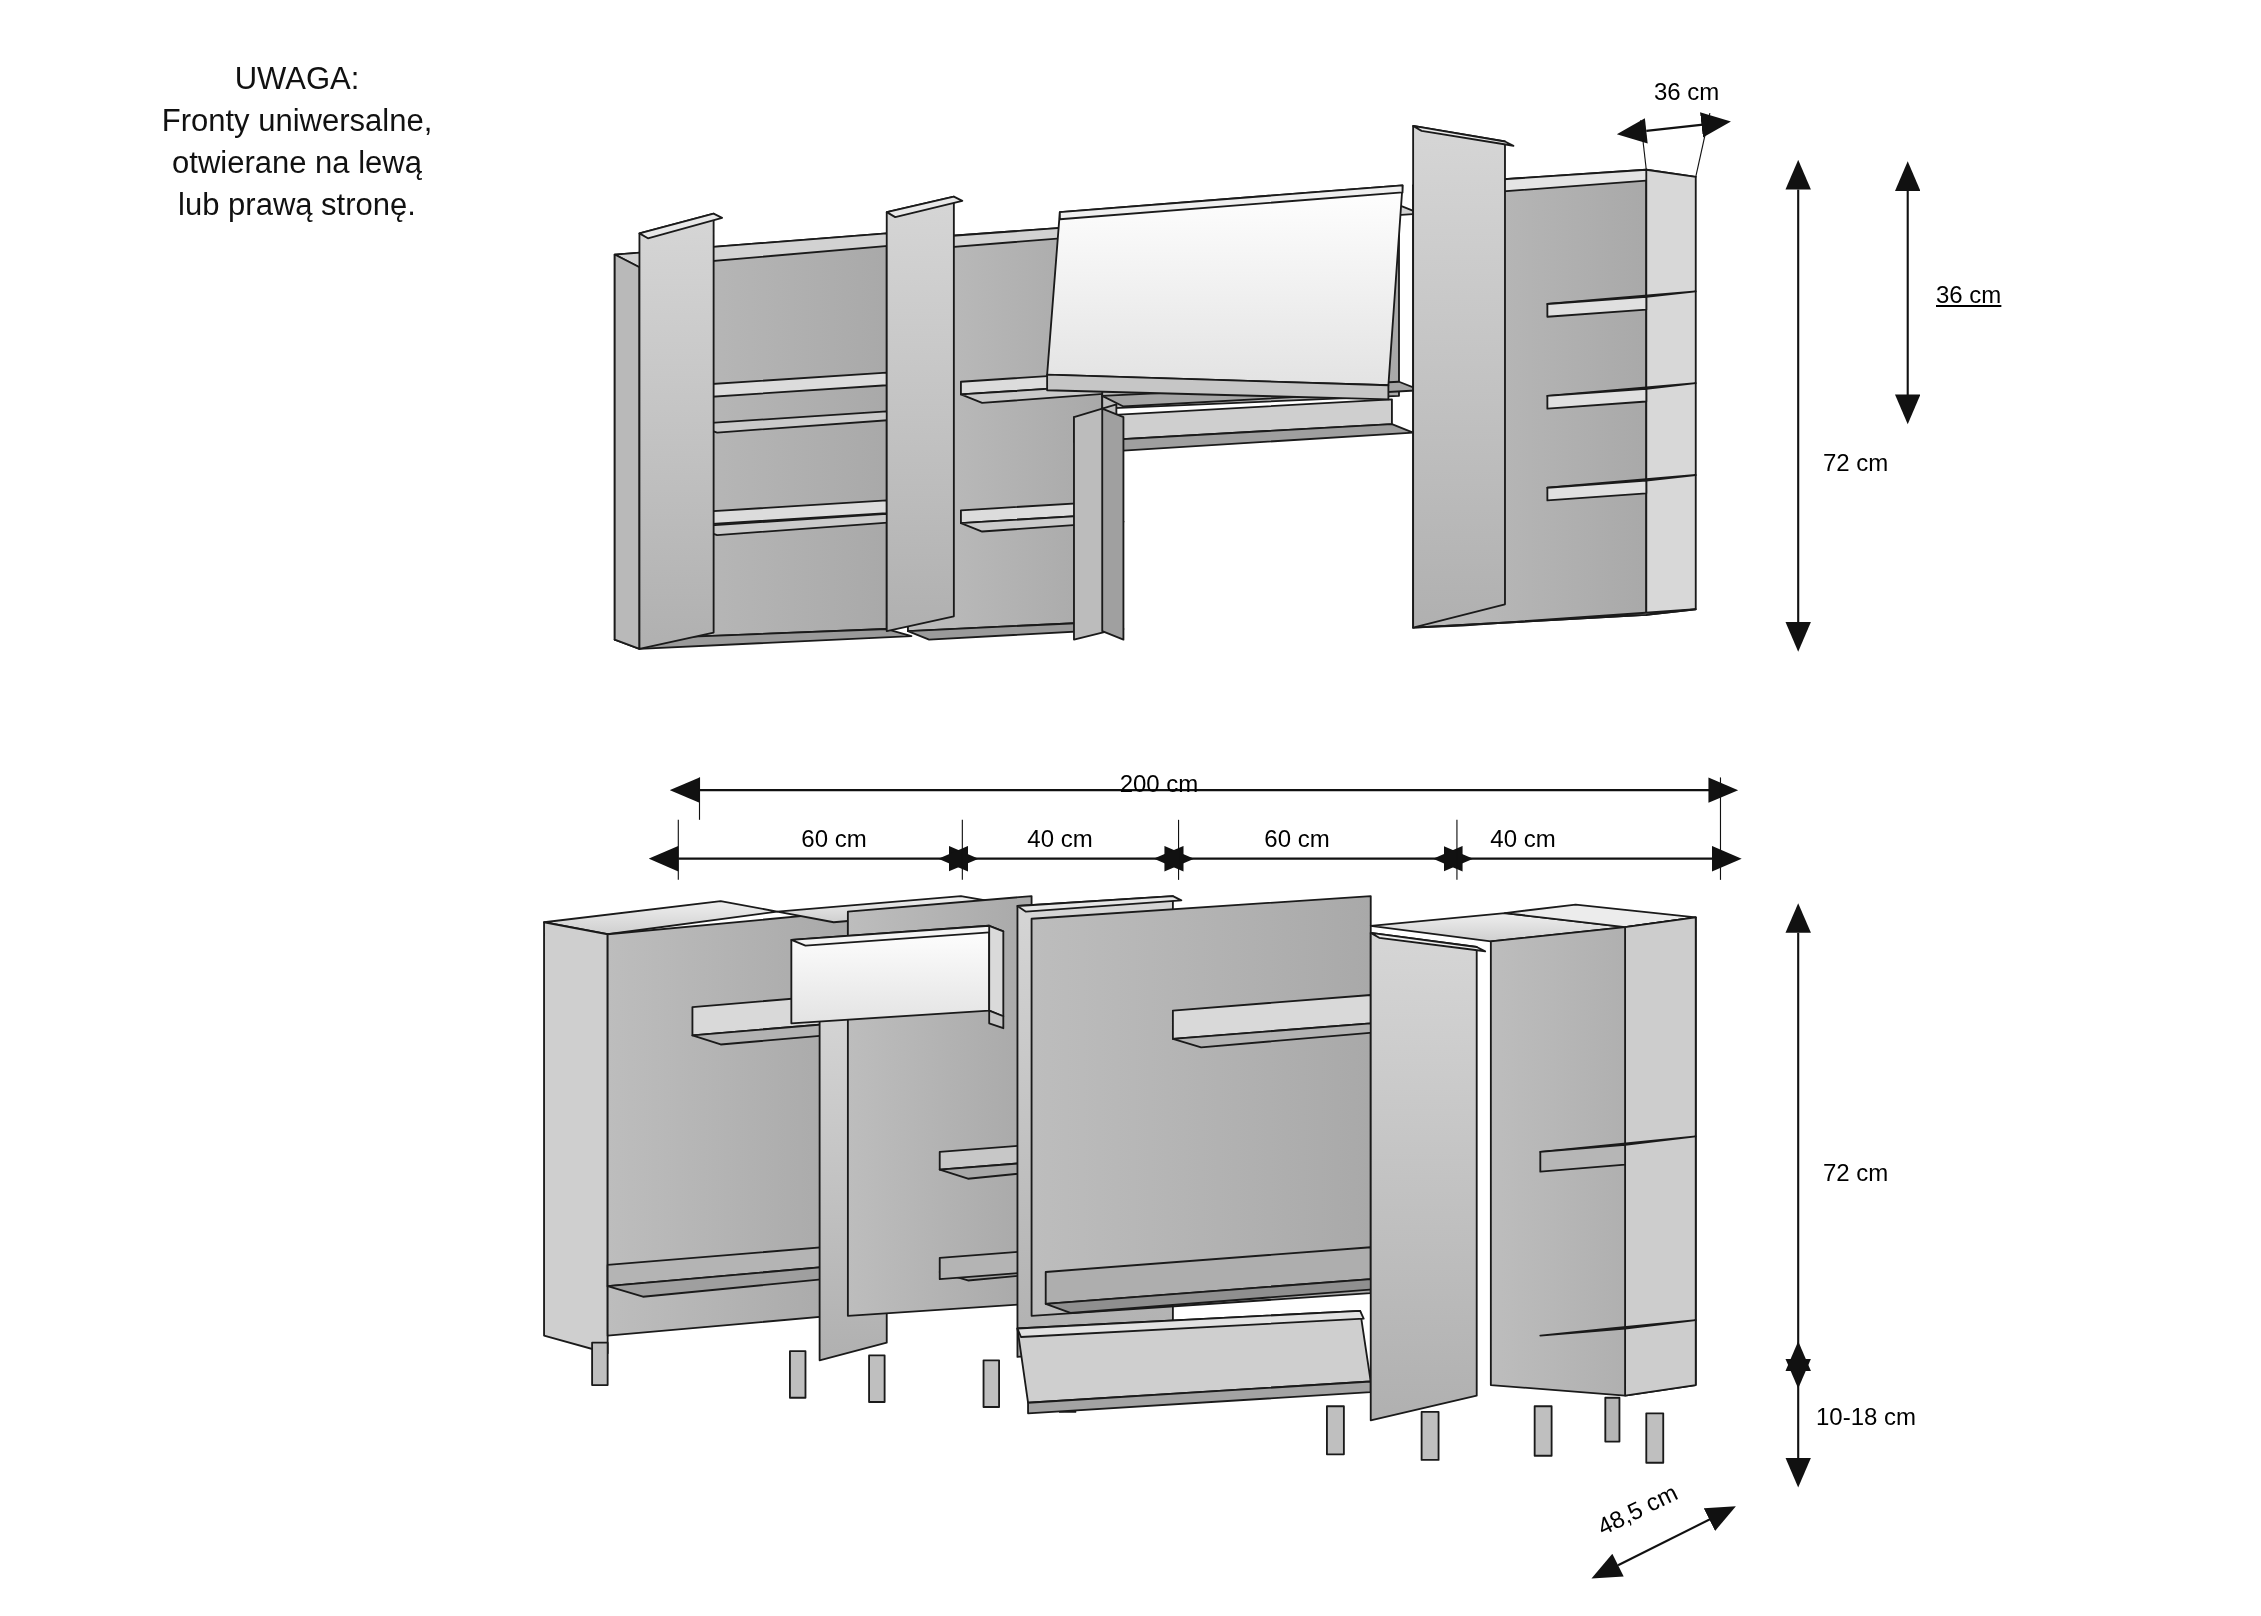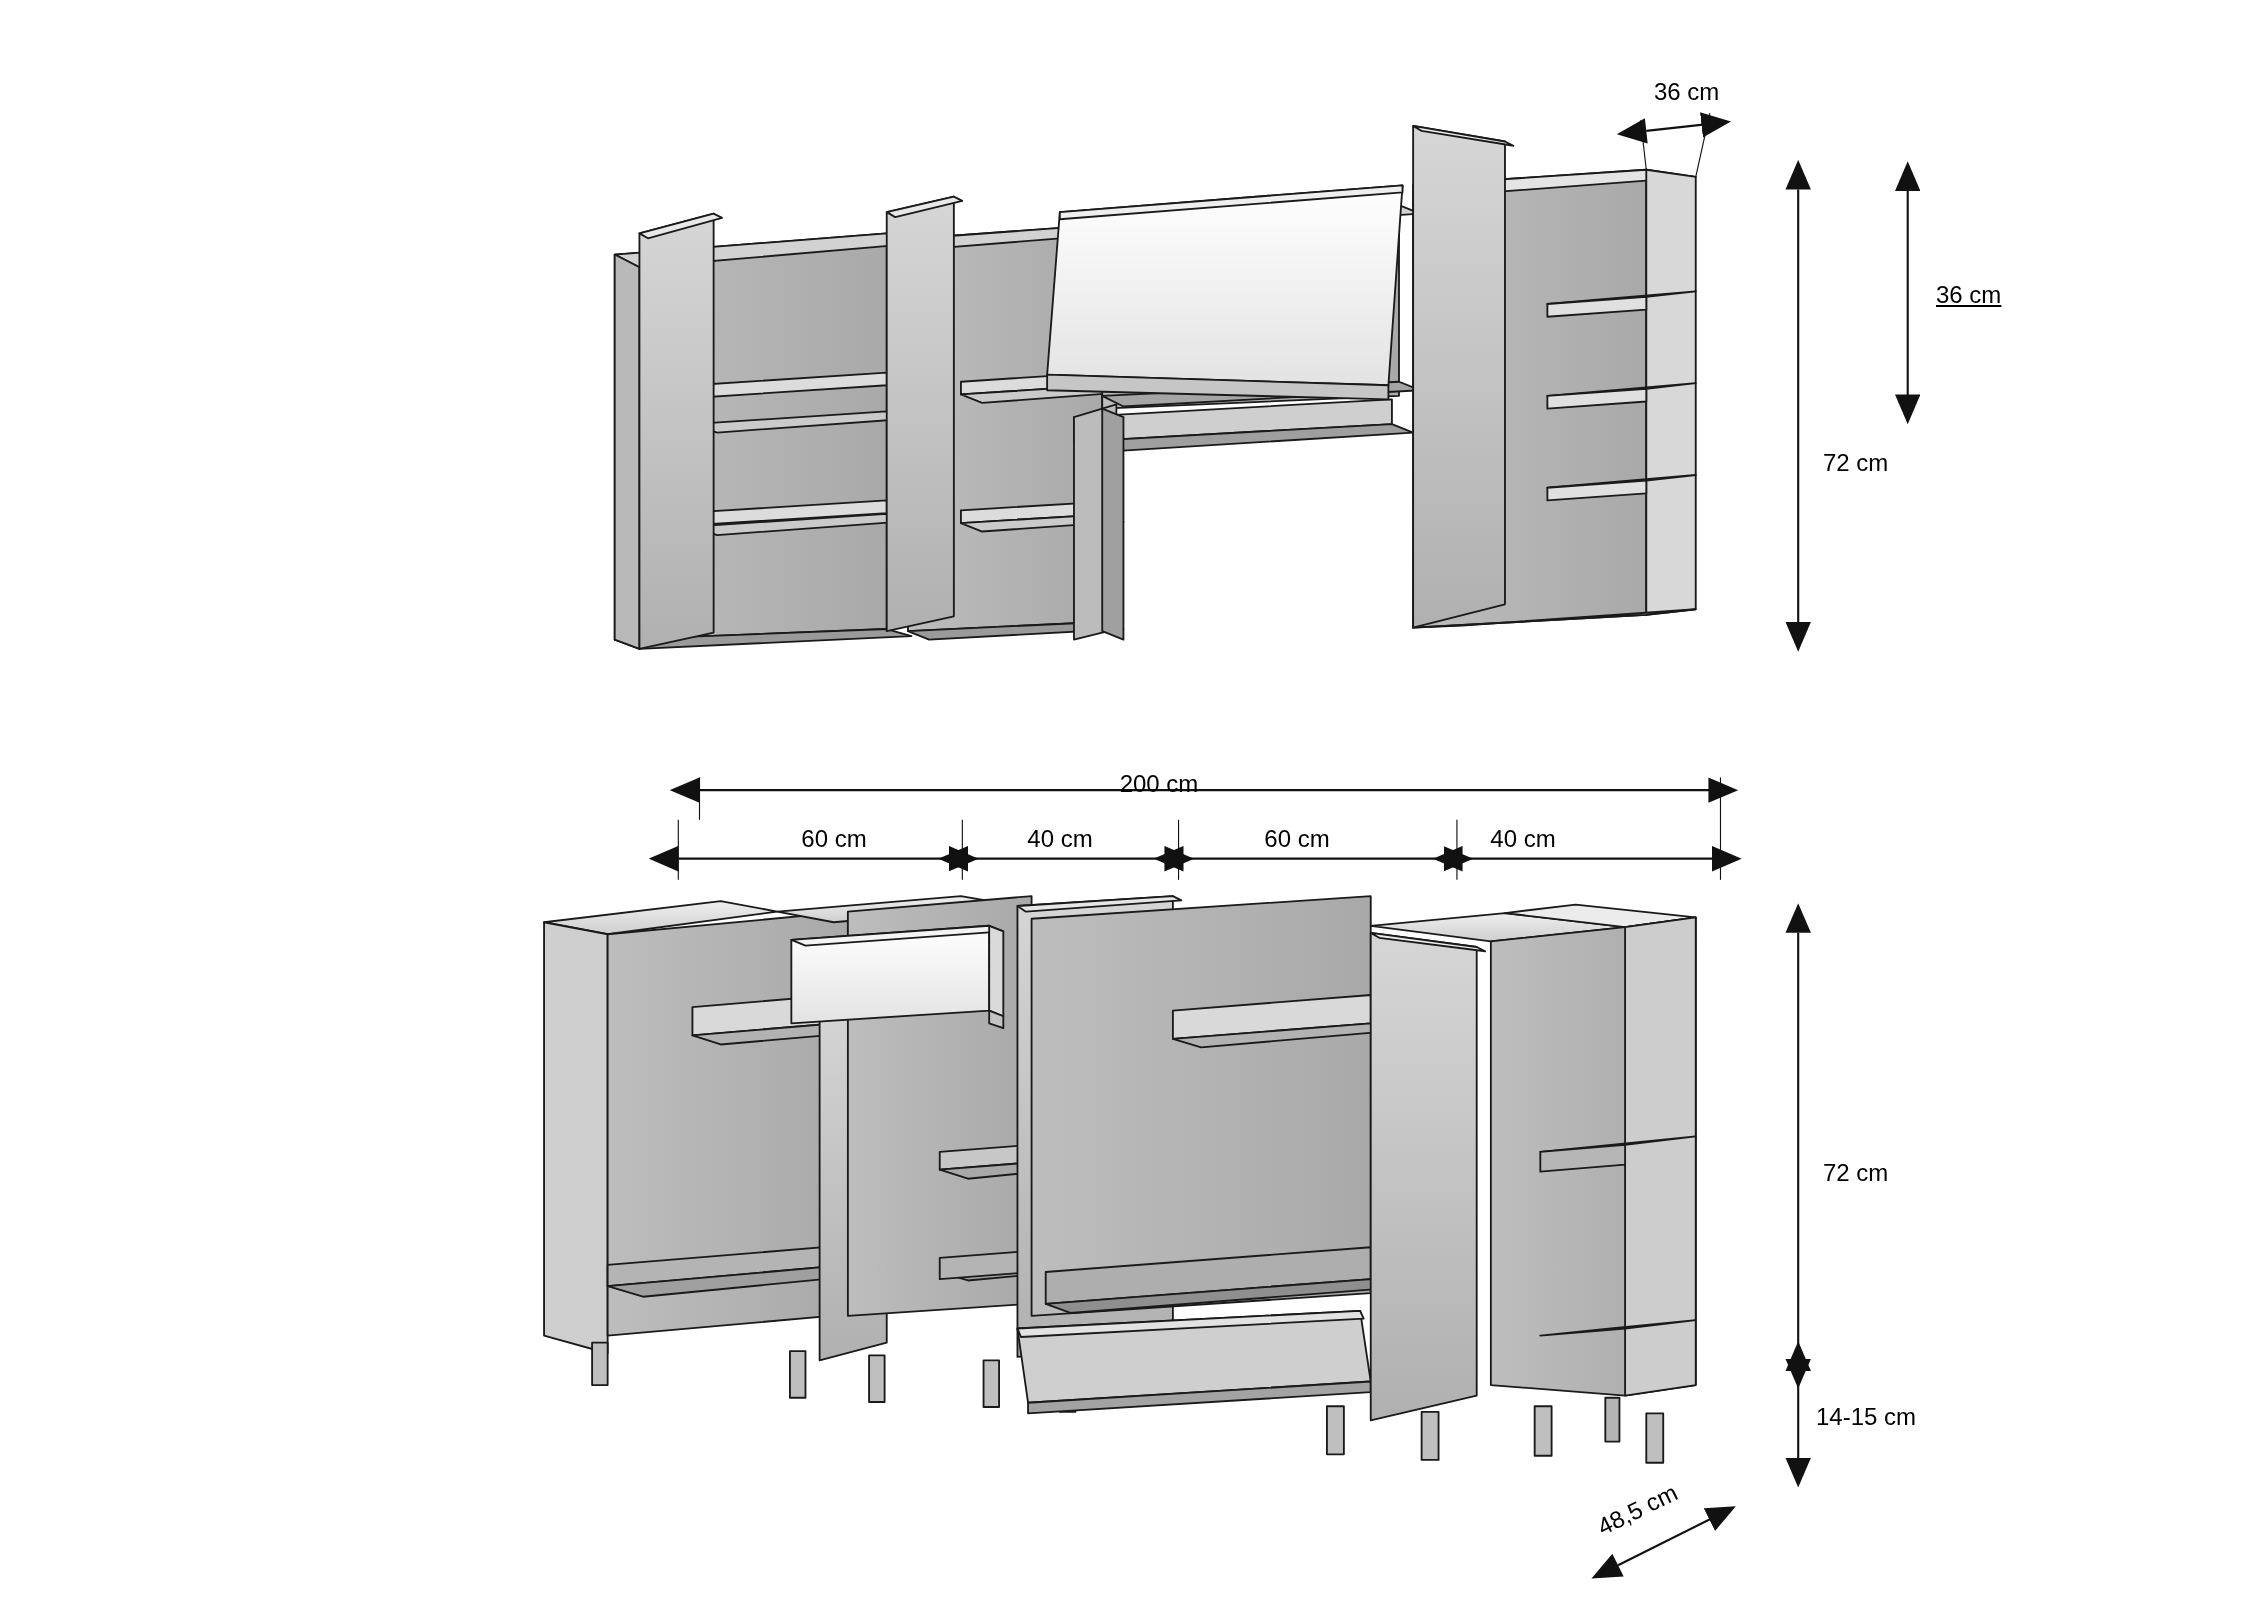--- a/index.html
+++ b/index.html
@@ -55,20 +55,24 @@
   .lbl-32  { left: 1654px; top: 78px; }
   .lbl-72b { left: 1823px; top: 1159px; }
   .lbl-1015{ left: 1816px; top: 1403px; }
   .lbl-485 { left: 1593px; top: 1516px; transform: rotate(-26deg); transform-origin: left top; }
 </style>
 </head>
 <body>
 
 <div id="stage">
 
+  <div class="note">UWAGA:
+Fronty uniwersalne,
+otwierane na lewą
+lub prawą stronę.</div>
 
   <svg class="draw" viewBox="0 0 3200 2288">
     <defs>
       <marker id="arrowStart" markerWidth="18" markerHeight="18" refX="14" refY="6" orient="auto">
         <path d="M14,0 L0,6 L14,12 z" fill="#111"></path>
       </marker>
       <marker id="arrowEnd" markerWidth="18" markerHeight="18" refX="4" refY="6" orient="auto">
         <path d="M0,0 L14,6 L0,12 z" fill="#111"></path>
       </marker>
       <linearGradient id="gradDoor" x1="0" y1="0" x2="0" y2="1">
@@ -288,17 +292,17 @@
 
   <div class="dim-label lbl-200">200 cm</div>
   <div class="dim-label lbl-60a">60 cm</div>
   <div class="dim-label lbl-40a">40 cm</div>
   <div class="dim-label lbl-60b">60 cm</div>
   <div class="dim-label lbl-40b">40 cm</div>
   <div class="dim-label lbl-36">36 cm</div>
   <div class="dim-label lbl-72a">72 cm</div>
   <div class="dim-label lbl-32">36 cm</div>
   <div class="dim-label lbl-72b">72 cm</div>
-  <div class="dim-label lbl-1015">14-15 cm</div>
+  <div class="dim-label lbl-1015">10-18 cm</div>
   <div class="dim-label lbl-485">48,5 cm</div>
 
 </div>
 
 
 </body></html>

